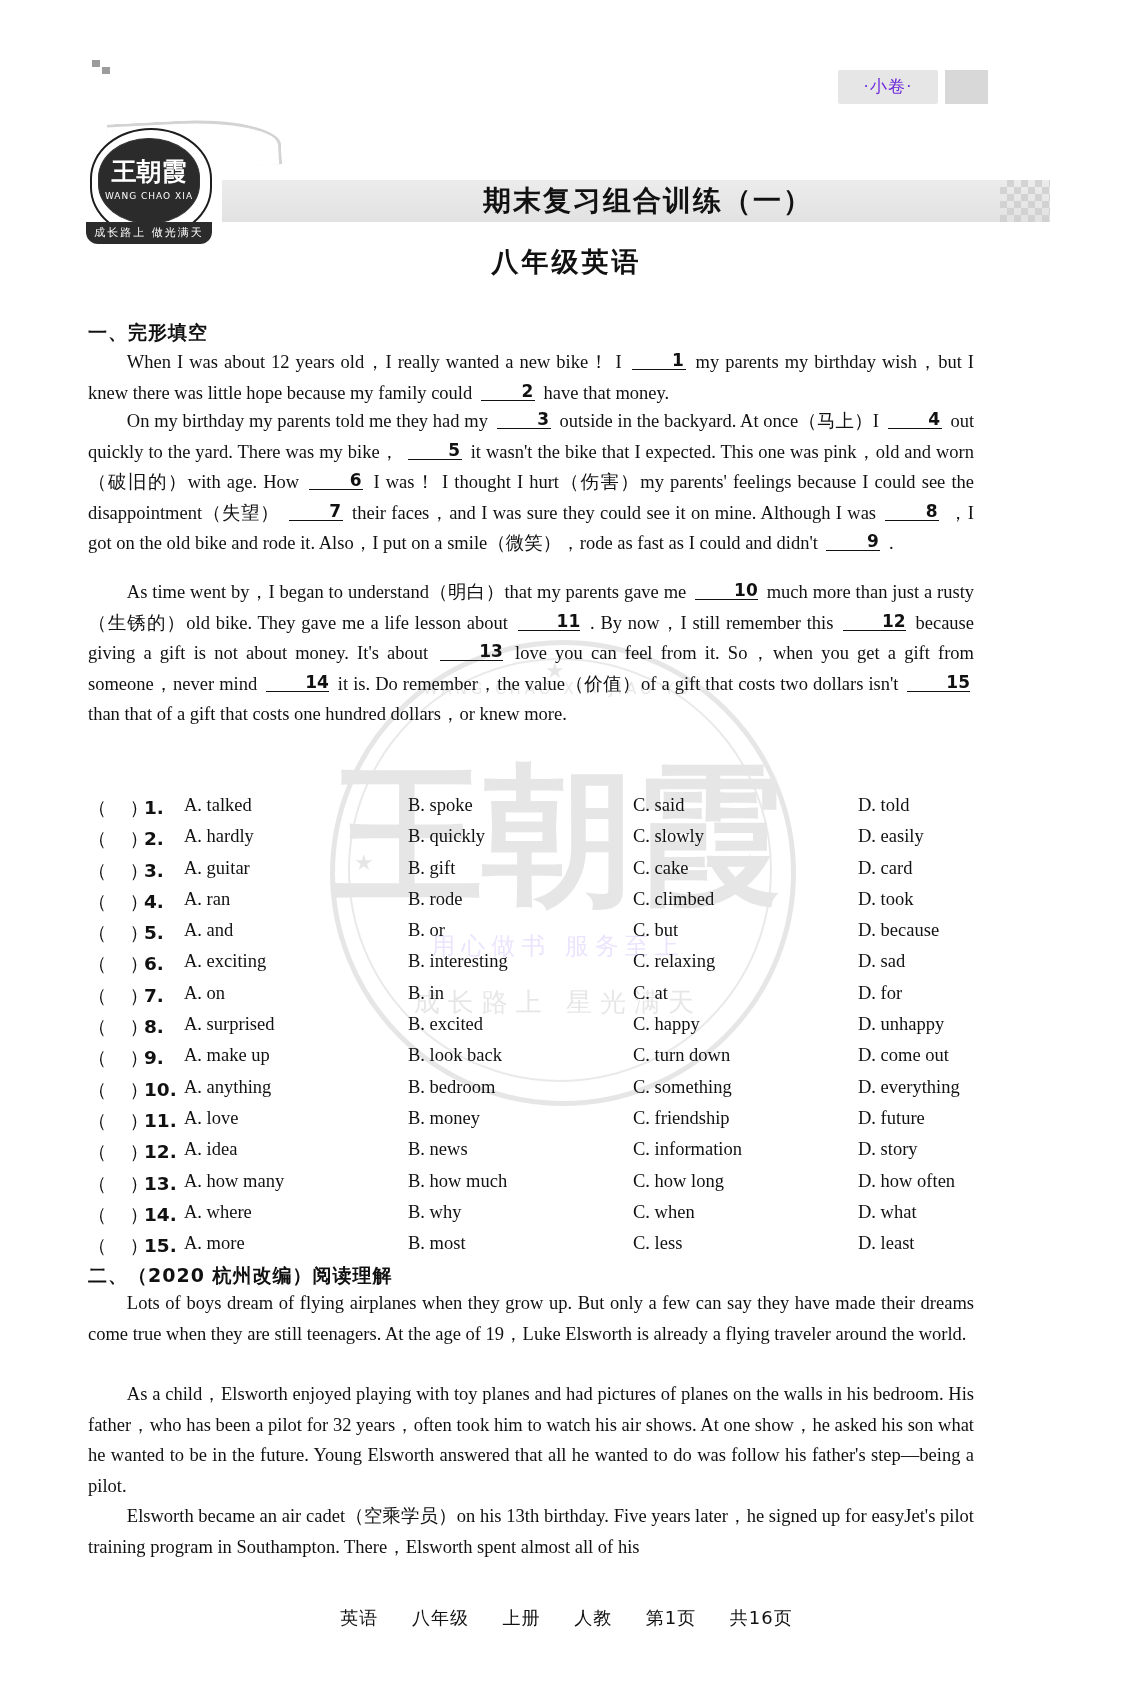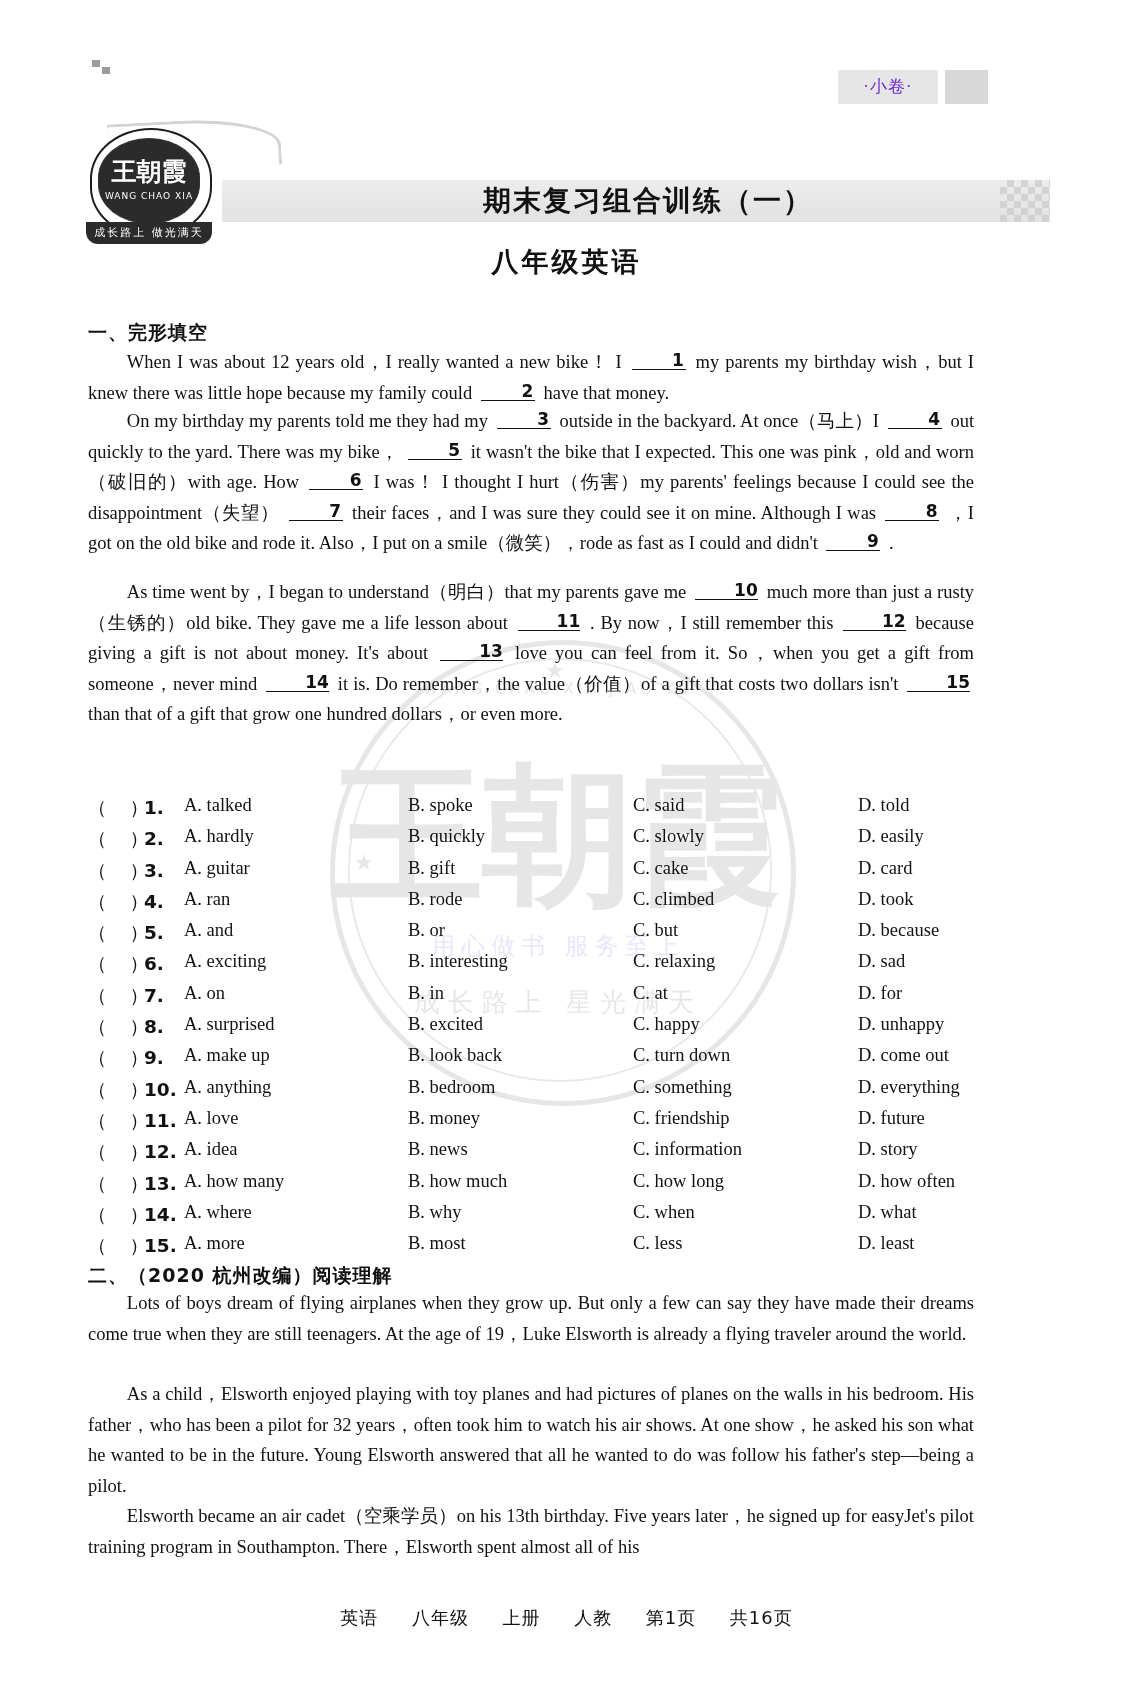--- a/index.html
+++ b/index.html
@@ -244,21 +244,21 @@
       <span> much more than just a rusty（生锈的）old bike. They gave me a life lesson about </span>
       <span class="blank">11</span>
       <span> . By now，I still remember this </span>
       <span class="blank">12</span>
       <span> because giving a gift is not about money. It's about </span>
       <span class="blank">13</span>
       <span> love you can feel from it. So，when you get a gift from someone，never mind </span>
       <span class="blank">14</span>
       <span> it is. Do remember，the value（价值）of a gift that costs two dollars isn't </span>
       <span class="blank">15</span>
-      <span> than that of a gift that grow one hundred dollars，or even more.</span>
+      <span> than that of a gift that costs one hundred dollars，or knew more.</span>
     </div>
 
     <div class="opts">
 
       <div class="orow">
         <span class="paren">（&nbsp;&nbsp;&nbsp;&nbsp;&nbsp;）</span><span class="qno">1.</span>
         <span class="oa">A. talked</span>
         <span class="ob">B. spoke</span>
         <span class="oc">C. said</span>
         <span class="od">D. told</span>

